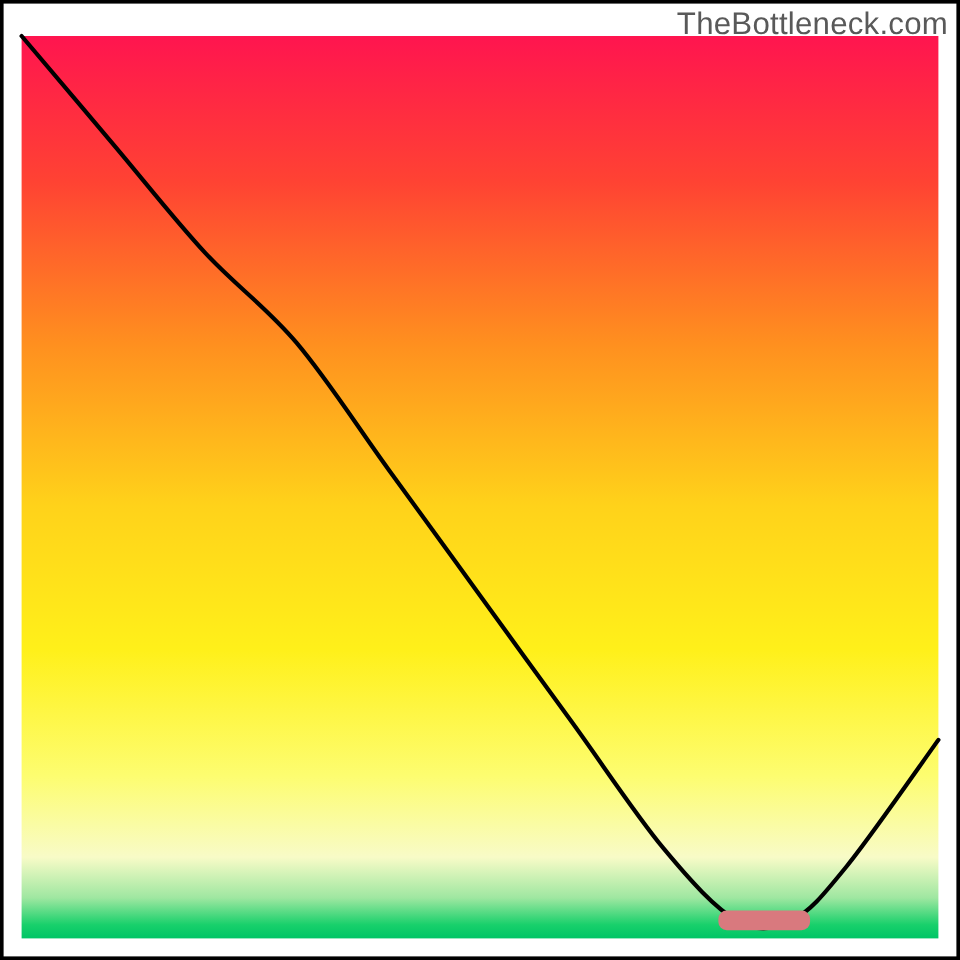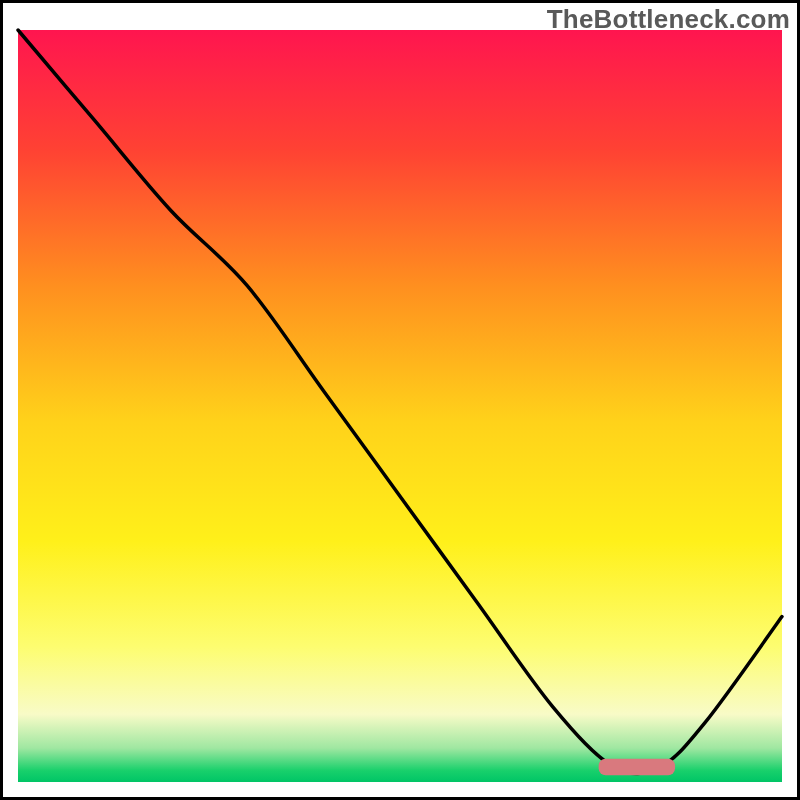--- a/index.html
+++ b/index.html
@@ -13,21 +13,21 @@
   .canvas {
     position: relative;
     width: 800px;
     height: 800px;
   }
   .watermark {
     position: absolute;
     top: 4px;
     right: 10px;
     font-size: 26px;
-    font-weight: bold;
+    font-weight: normal;
     color: #595959;
     letter-spacing: 0.2px;
   }
   svg {
     display: block;
   }
 </style>
 </head>
 <body>
 

